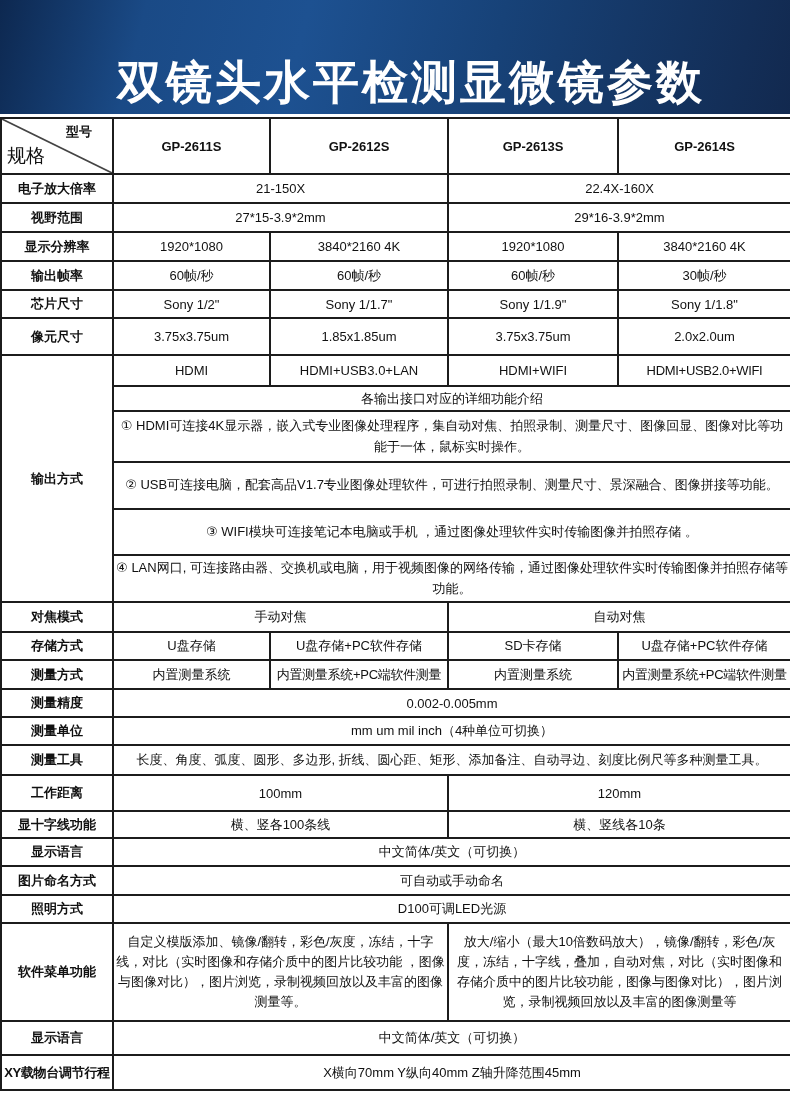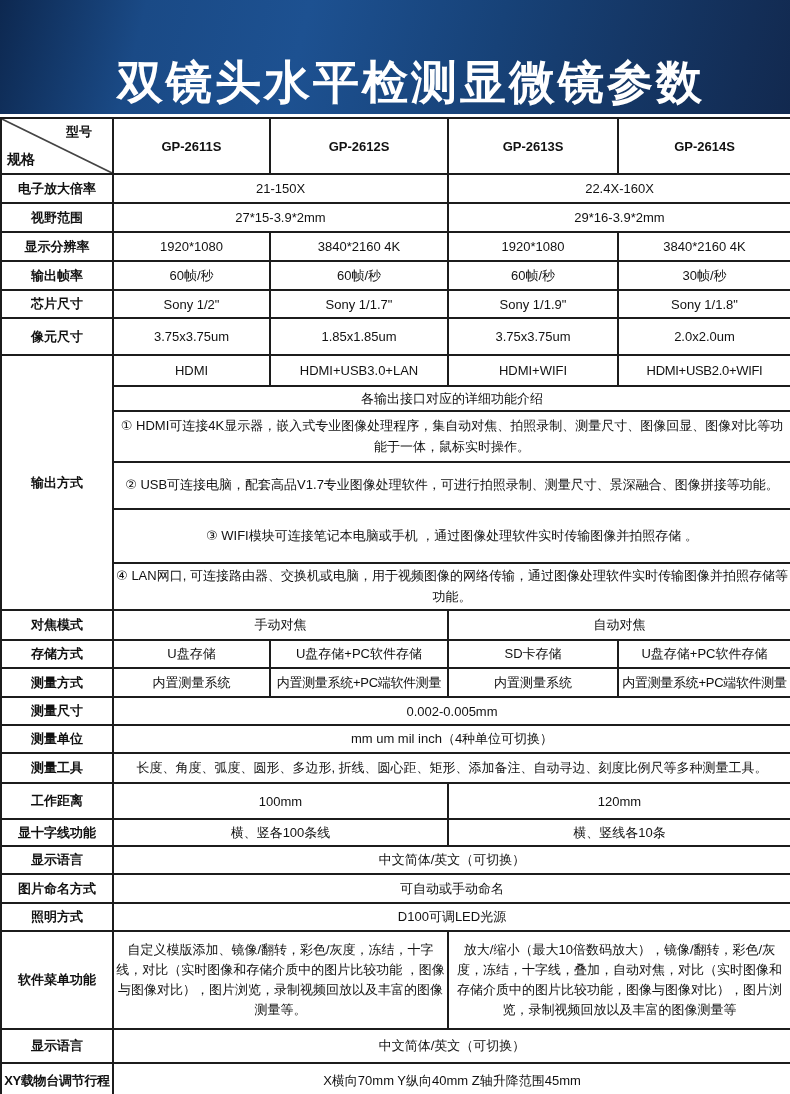--- a/index.html
+++ b/index.html
@@ -42,21 +42,21 @@
     overflow: hidden;
   }
   td.rowlabel { font-weight: bold; font-size: 13px; padding: 1px 1px; }
   td.model { font-weight: bold; font-size: 17px; }
   td.lefttext { text-align: left; padding: 4px 8px; line-height: 1.55; }
   td.tight { padding: 1px 0; }
   
   td.diag { position: relative; padding: 0; }
   td.diag svg { position: absolute; inset: 0; width: 100%; height: 100%; }
   .diag-top { position: absolute; top: 4px; right: 20px; font-weight: bold; font-size: 13px; }
-  .diag-bottom { position: absolute; bottom: 4px; left: 5px; font-weight: bold; font-size: 14px; text-align: center; }
+  .diag-bottom { position: absolute; bottom: 4px; left: 5px; font-weight: normal; font-size: 19px; text-align: center; }
   .small { font-size: 12.5px; letter-spacing: -0.3px; }
 </style>
 </head>
 <body>
 
 <div class="banner">
   <h1>双镜头水平检测显微镜参数</h1>
 </div>
 
 <table class="spec">
@@ -136,21 +136,21 @@
   </tr>
   <tr style="height:25px;">
     <td colspan="4">各输出接口对应的详细功能介绍</td>
   </tr>
   <tr style="height:51px;">
     <td colspan="4" class="lefttext">① HDMI可连接4K显示器，嵌入式专业图像处理程序，集自动对焦、拍照录制、测量尺寸、图像回显、图像对比等功能于一体，鼠标实时操作。</td>
   </tr>
   <tr style="height:47px;">
     <td colspan="4" class="lefttext">② USB可连接电脑，配套高品V1.7专业图像处理软件，可进行拍照录制、测量尺寸、景深融合、图像拼接等功能。</td>
   </tr>
-  <tr style="height:54px;">
+  <tr style="height:46px;">
     <td colspan="4" class="lefttext">③ WIFI模块可连接笔记本电脑或手机 ，通过图像处理软件实时传输图像并拍照存储 。</td>
   </tr>
   <tr style="height:47px;">
     <td colspan="4" class="lefttext">④ LAN网口, 可连接路由器、交换机或电脑，用于视频图像的网络传输，通过图像处理软件实时传输图像并拍照存储等功能。</td>
   </tr>
 
   <tr style="height:30px;">
     <td class="rowlabel">对焦模式</td>
     <td colspan="2">手动对焦</td>
     <td colspan="2">自动对焦</td>
@@ -166,21 +166,21 @@
 
   <tr style="height:29px;">
     <td class="rowlabel">测量方式</td>
     <td>内置测量系统</td>
     <td class="small">内置测量系统+PC端软件测量</td>
     <td>内置测量系统</td>
     <td class="small">内置测量系统+PC端软件测量</td>
   </tr>
 
   <tr style="height:28px;">
-    <td class="rowlabel">测量尺寸</td>
+    <td class="rowlabel">测量精度</td>
     <td colspan="4">0.002-0.005mm</td>
   </tr>
 
   <tr style="height:28px;">
     <td class="rowlabel">测量单位</td>
     <td colspan="4">mm um mil inch（4种单位可切换）</td>
   </tr>
 
   <tr style="height:30px;">
     <td class="rowlabel">测量工具</td>

